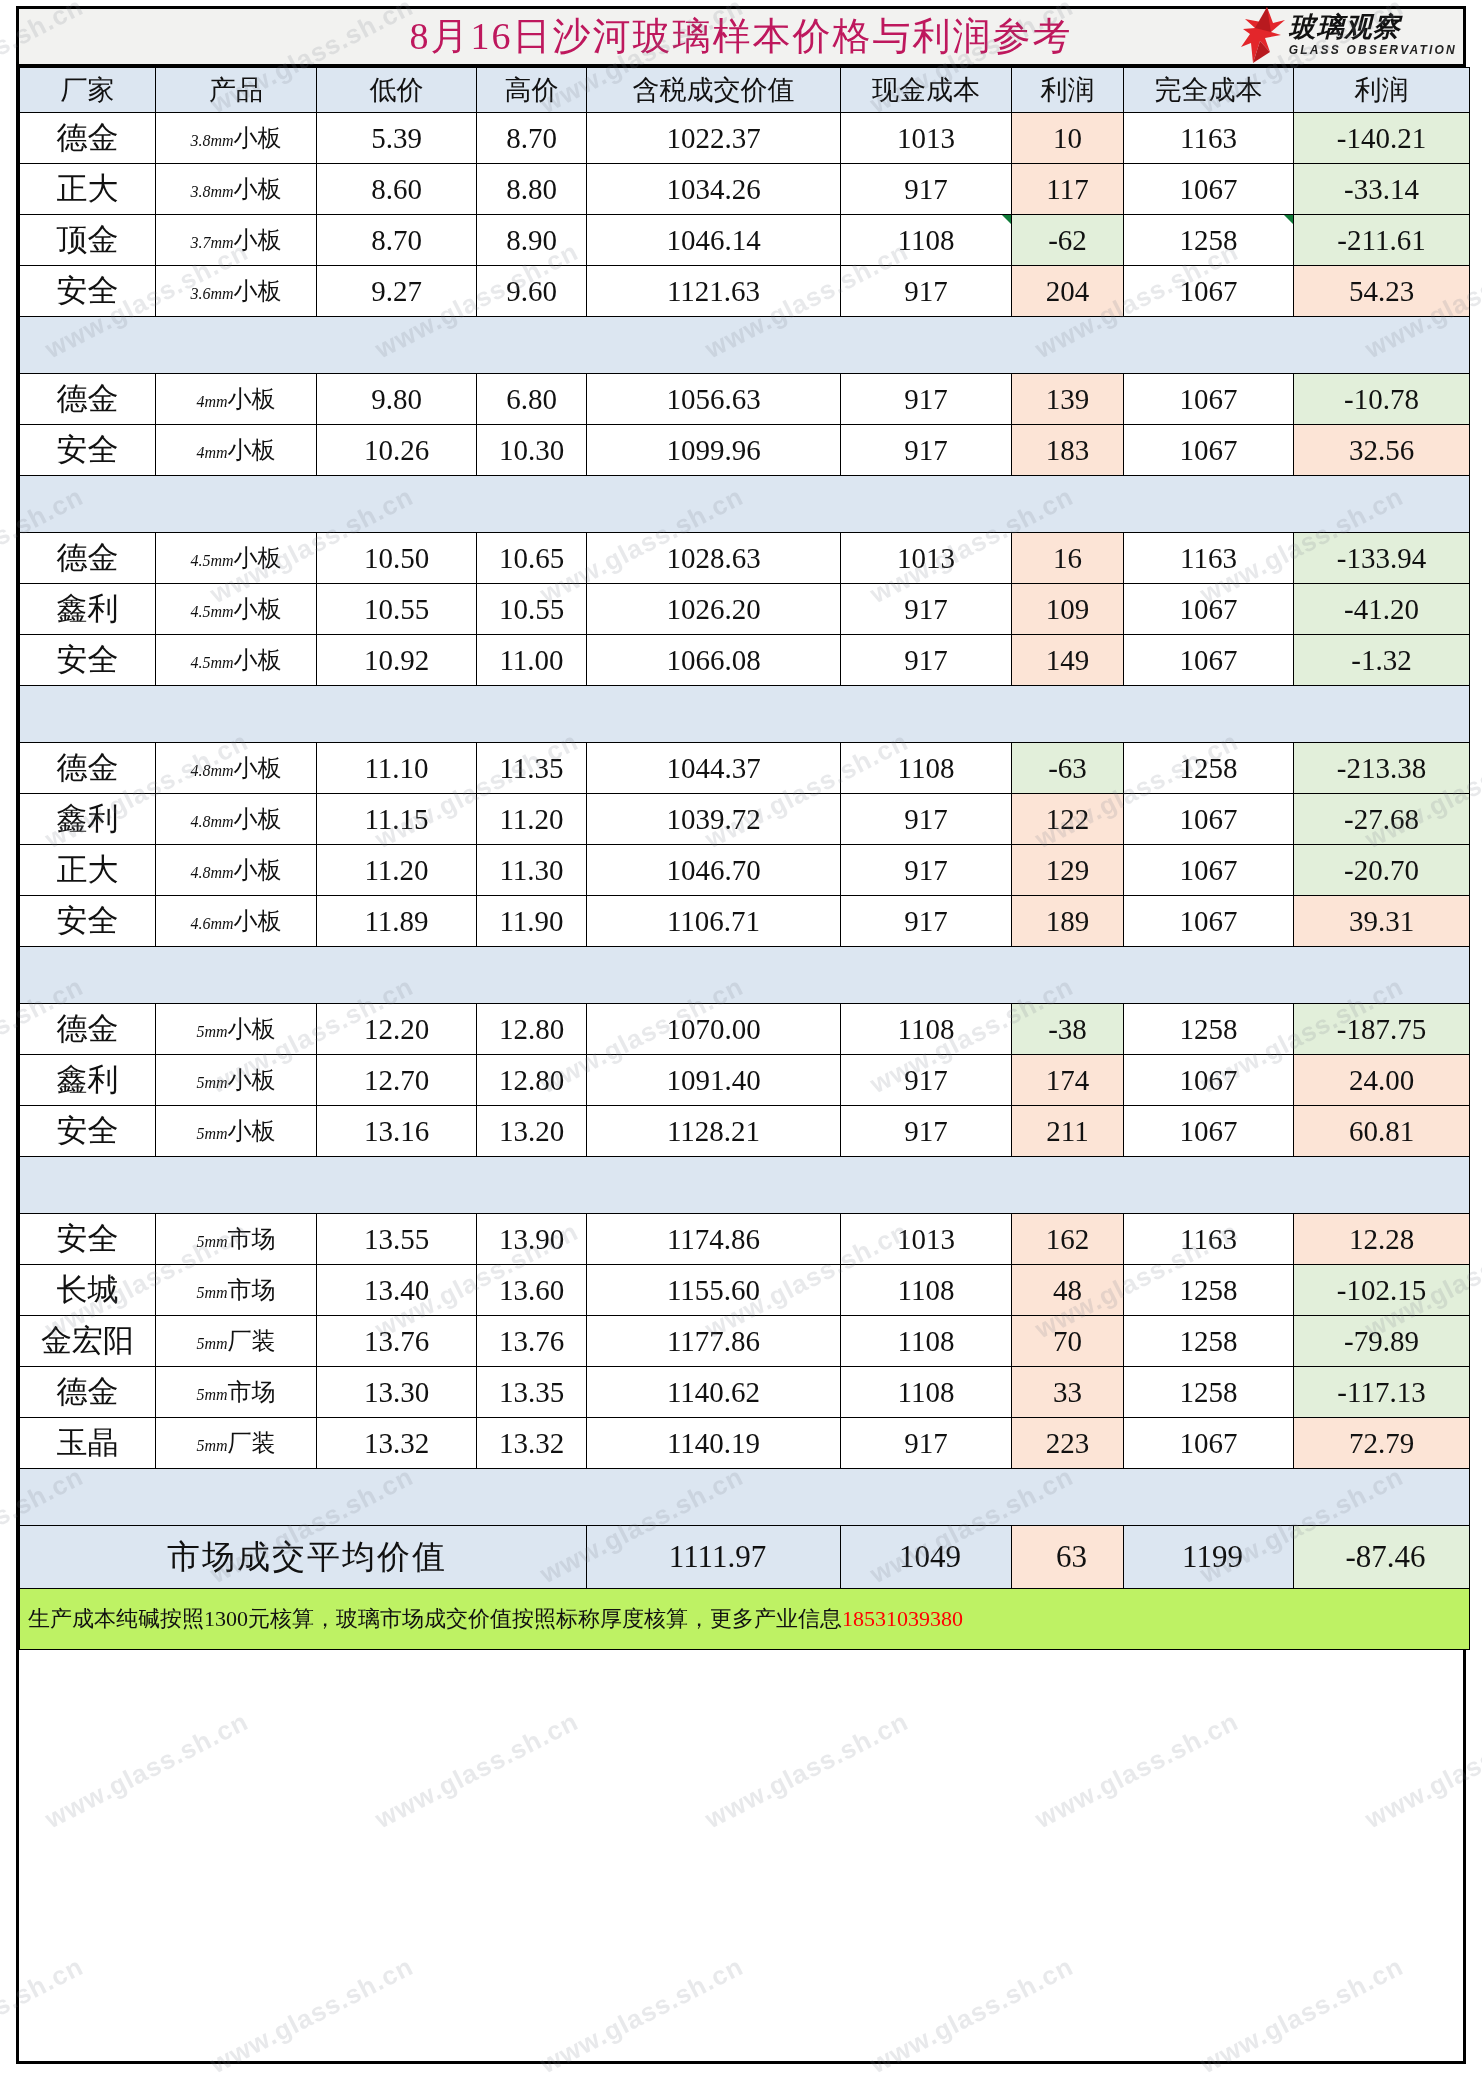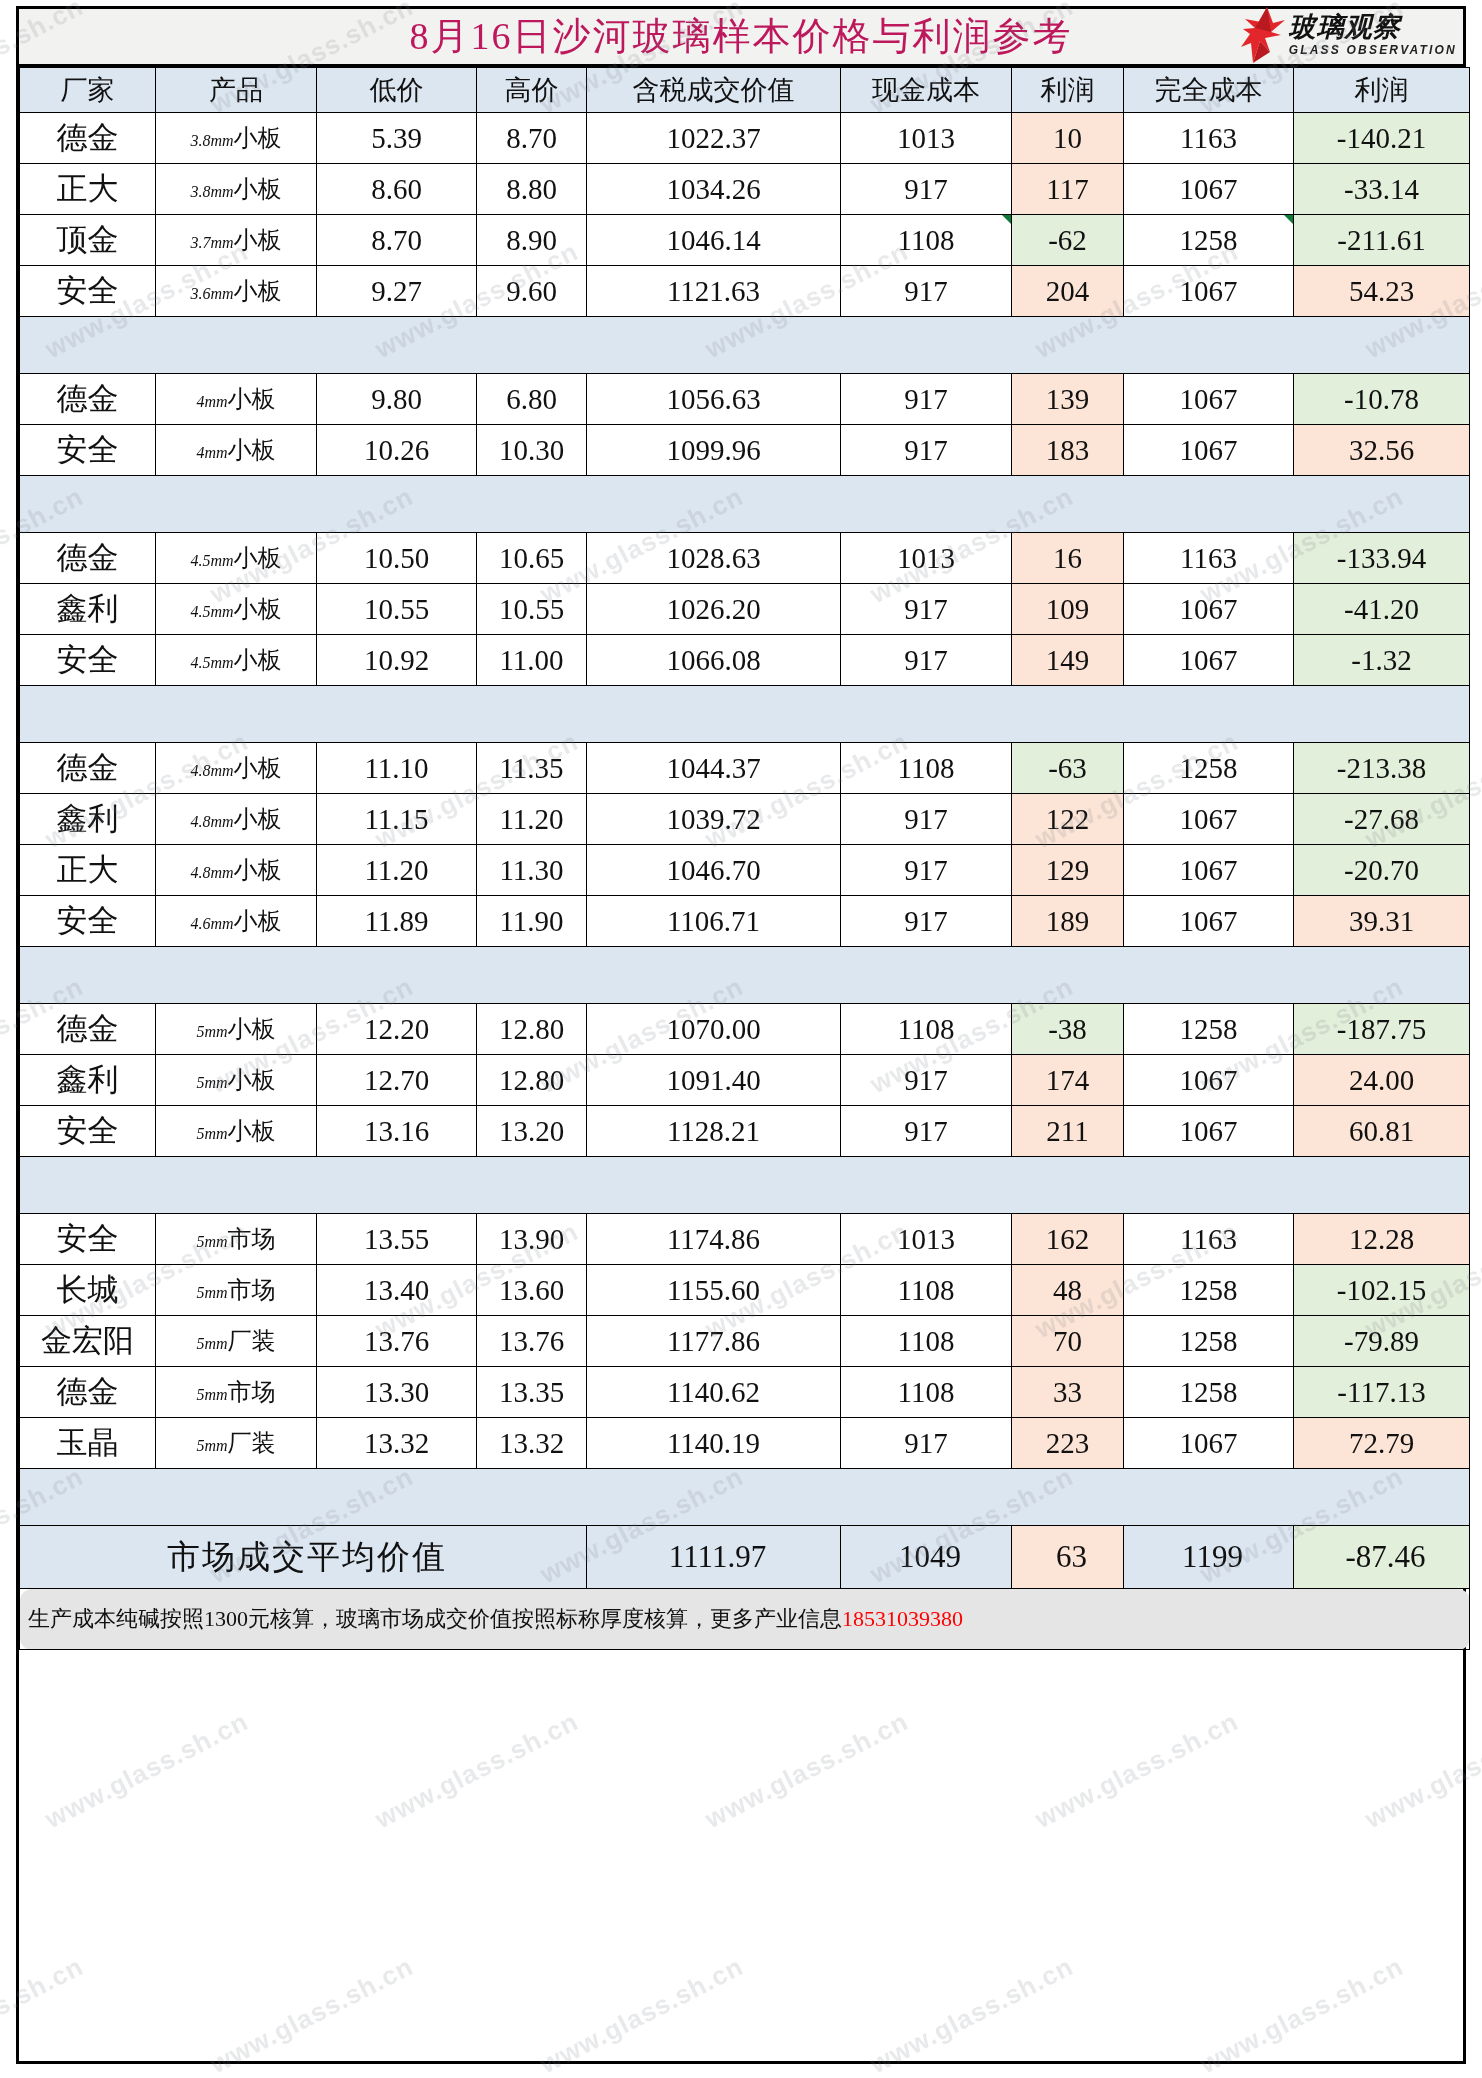--- a/index.html
+++ b/index.html
@@ -124,26 +124,25 @@
     background:#dce6f1;
     height:62px;
     font-size:31px;
     padding-left:8px;
   }
   tr.total td.total-label{font-size:33px;letter-spacing:2px;}
   tr.total td.pos{background:#fce4d6 !important;}
   tr.total td.neg{background:#e2efda !important;}
 
   tr.note td{
-    background:#e5e5e5;
+    background:#bef264;
     height:60px;
     text-align:left;
     font-size:22px;
     padding-left:8px;
-    border-radius:12px;
   }
   tr.note .phone{color:#ff0000;}
 
   
   .cmark{position:relative;}
   .cmark::after{
     content:"";
     position:absolute;top:0;right:0;
     border-top:9px solid #0f7b38;
     border-left:9px solid transparent;

